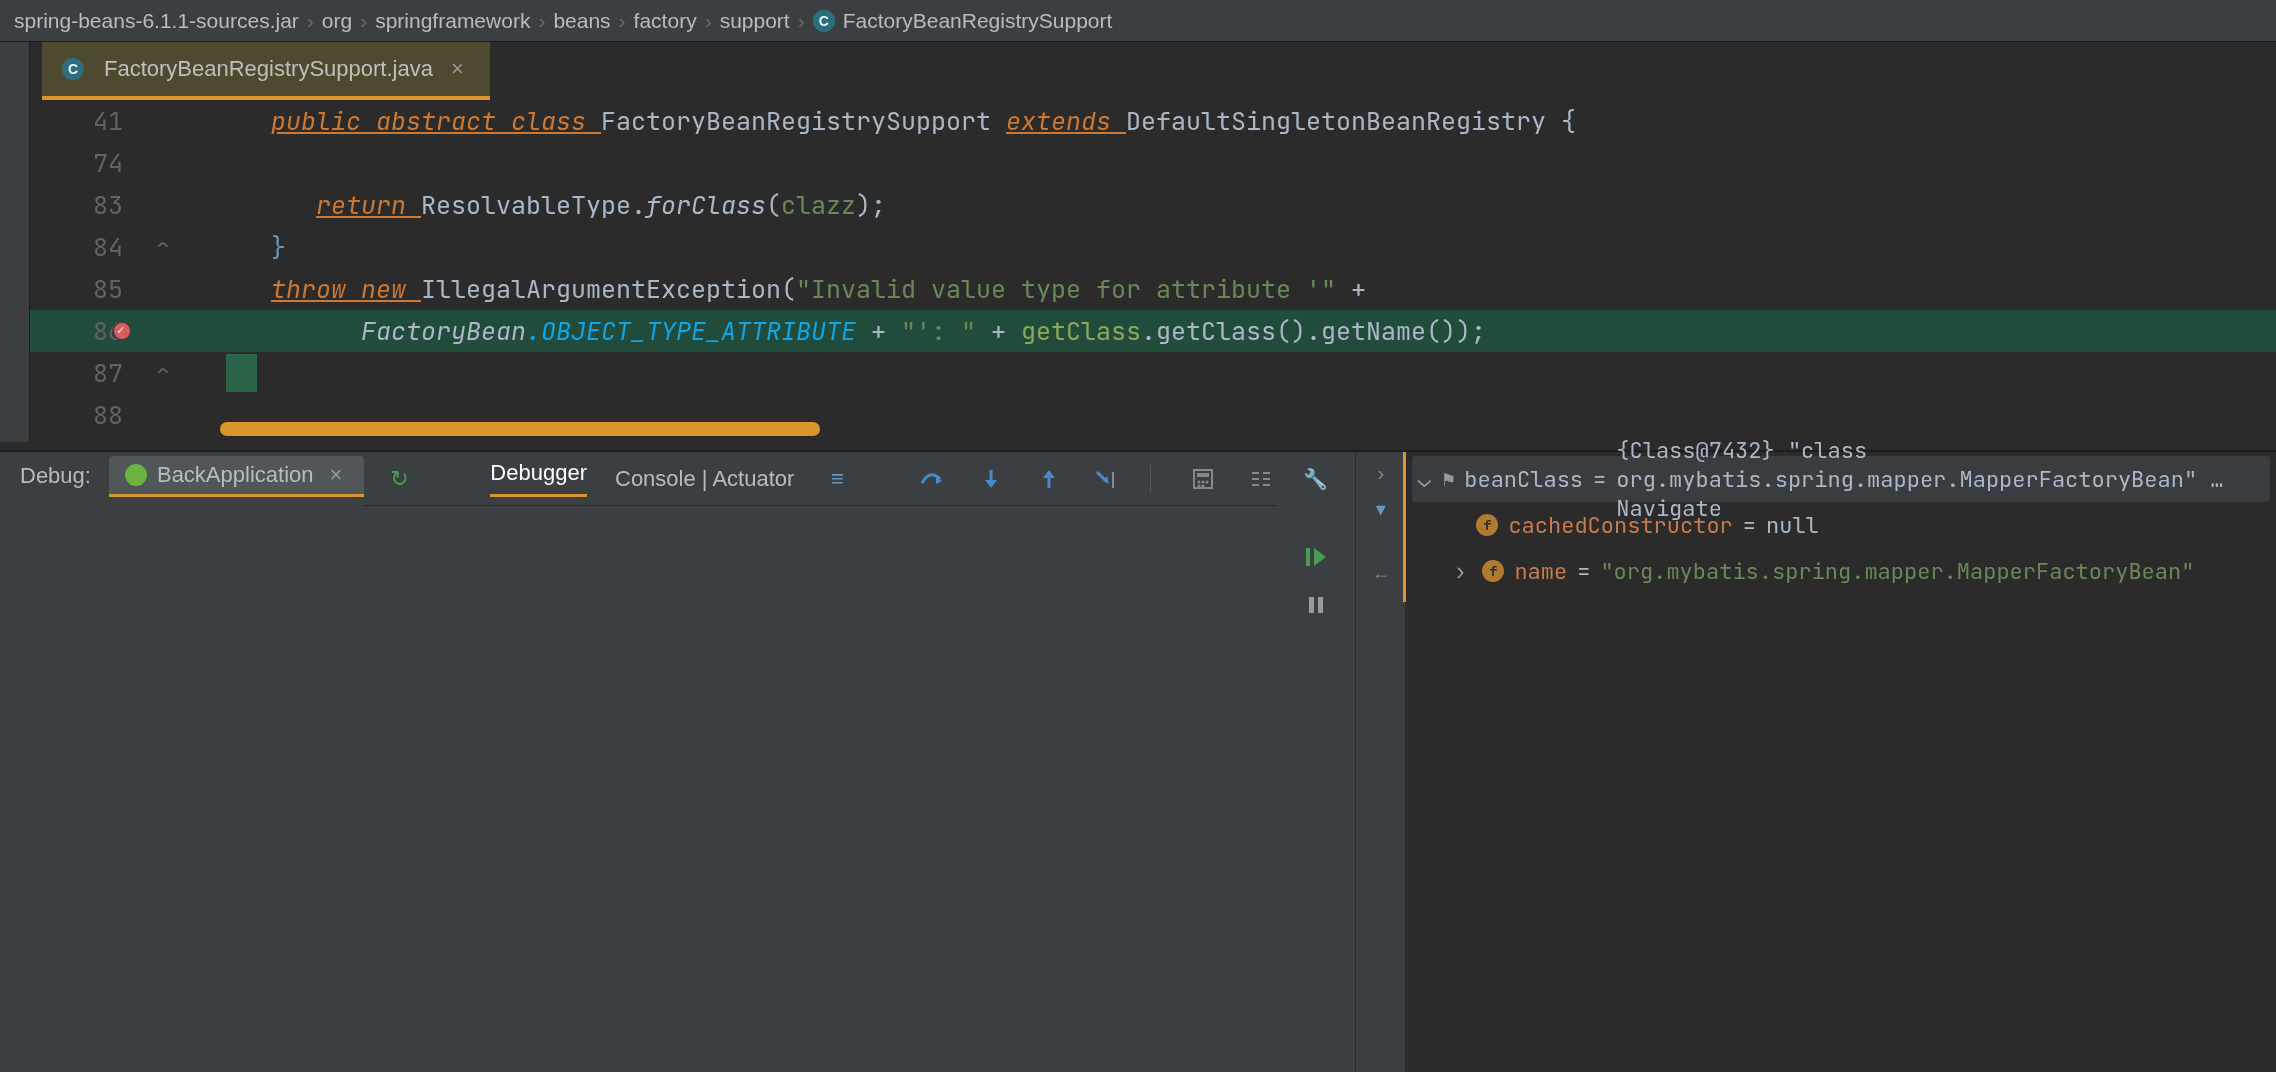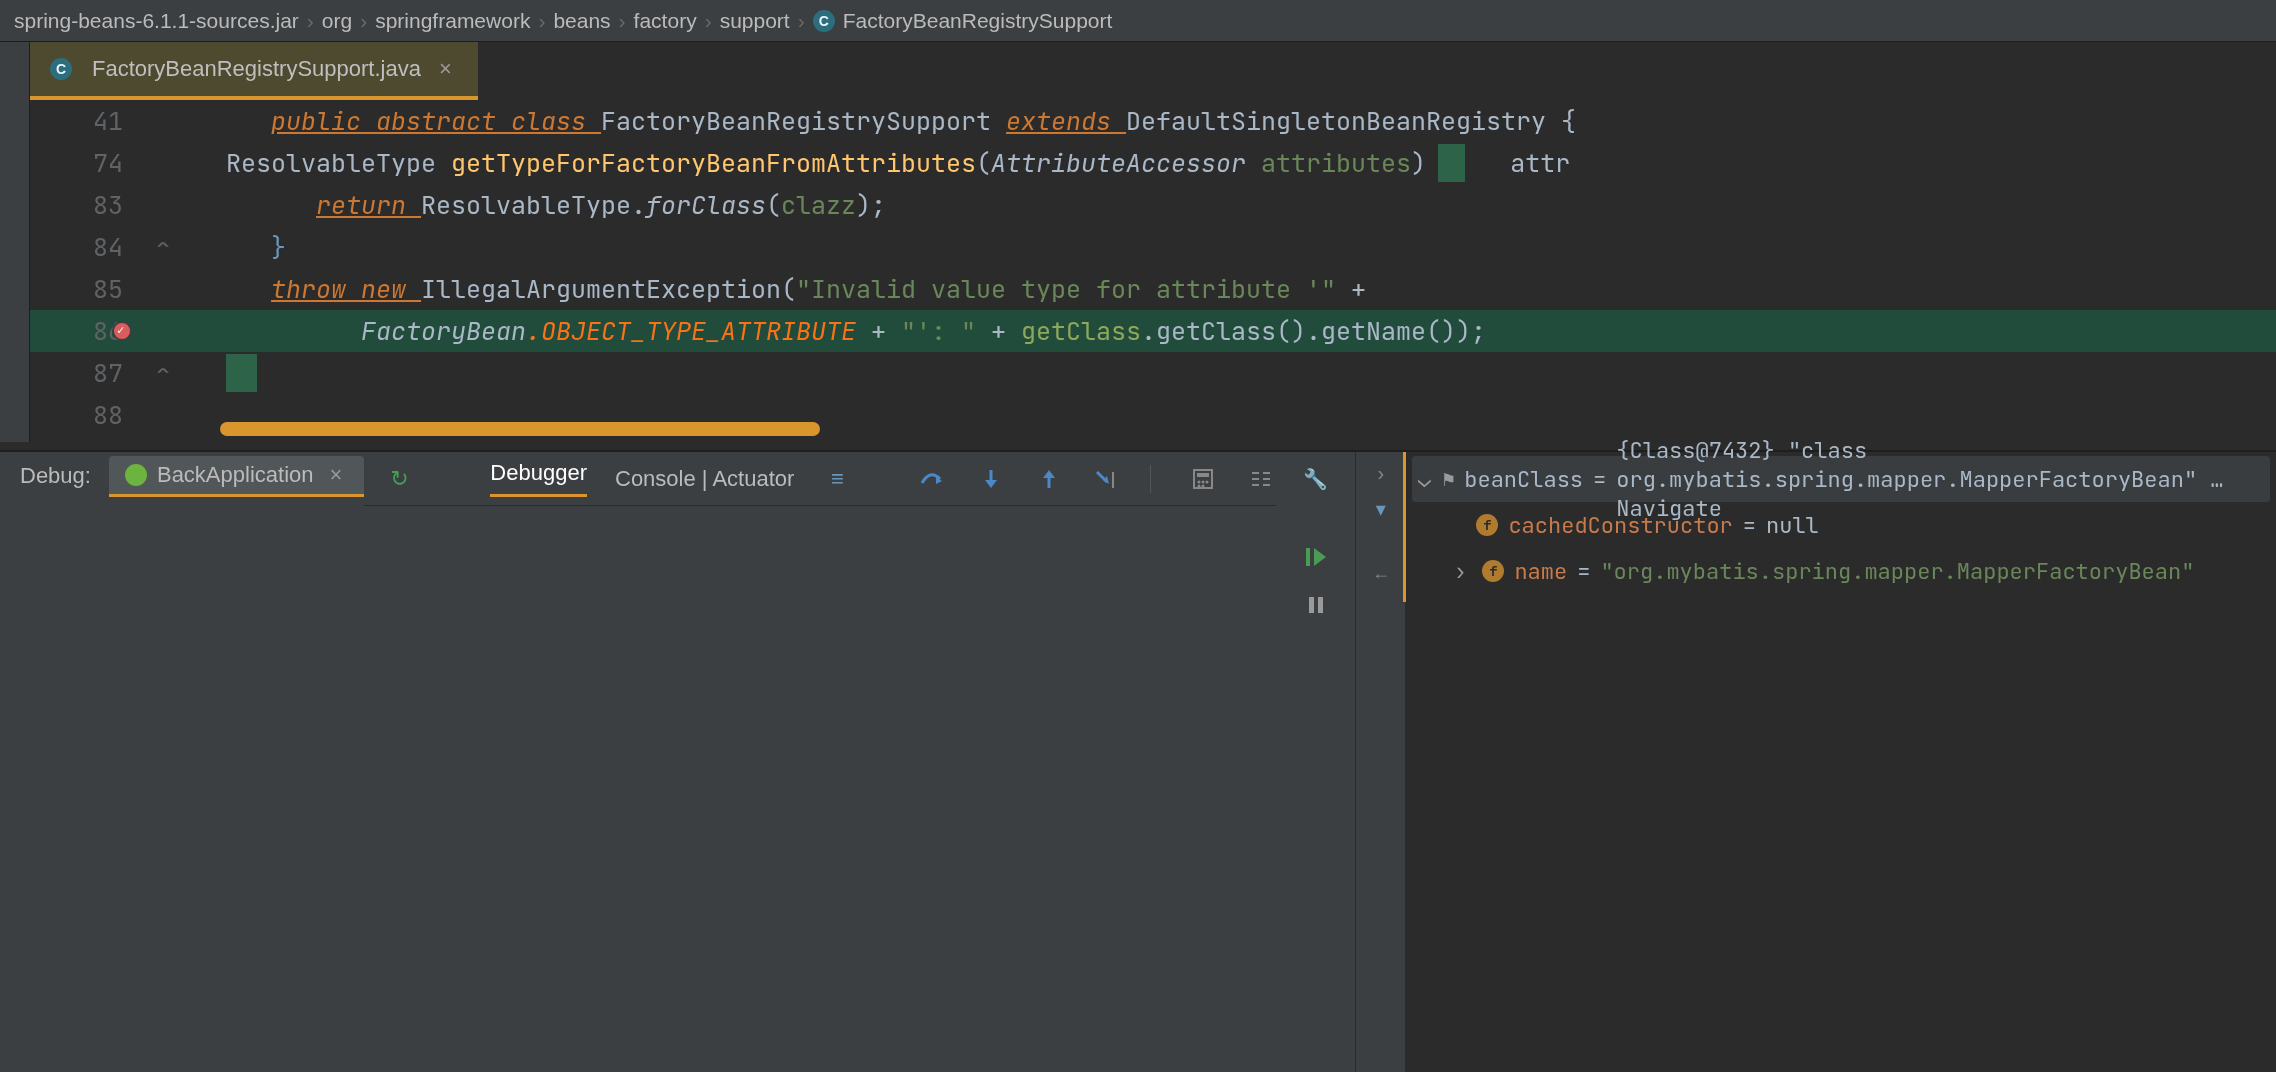--- a/index.html
+++ b/index.html
@@ -66,20 +66,21 @@
   .editor-tab {
     display: flex;
     align-items: center;
     padding: 0 20px;
     background: #4e4a2f;
     color: #bfbfbf;
     font-size: 22px;
     gap: 12px;
     border-bottom: 4px solid #d8962c;
     cursor: pointer;
+    margin-left: 12px;
   }
   .close-x { color: #9a9a9a; font-size: 22px; padding: 0 6px; }
 
   
   .editor {
     position: absolute;
     left: 30px;
     top: 100px;
     right: 0;
     height: 350px;
@@ -100,21 +101,21 @@
   .line { display: flex; height: 42px; align-items: center; }
   .code { white-space: pre; }
   .fold-col { width: 36px; display:flex; align-items:center; justify-content:center; color:#606366; }
 
   
   .kw  { color: #cc7832; font-style: italic; text-decoration: underline; }
   .mth { color: #6897bb; }
   .mthy{ color: #ffc66d; }
   .str { color: #6a8759; }
   .par { color: #6a8759; }
-  .fld { color: #f97316; }
+  .fld { color: #0ea5e9; }
   .def { color: #a9b7c6; }
   .typ { color: #a9b7c6; font-style: italic; }
   .inline-hint { color:#8da85a; }
   .pbrk { color:#a9b7c6; }
 
   .highlight-line { background: #214b3a; width:100%; }
   .highlight-inner { background: #2d6349; }
   .hscroll-track {
     position:absolute;
     bottom:0; left:190px; height:14px; width:600px;
@@ -223,21 +224,20 @@
   <div class="line">
     <div class="gutter">41</div>
     <div class="fold-col"></div>
     <div class="code">
       <span class="kw">public</span><span class="kw"> abstract</span><span class="kw"> class </span><span class="def">FactoryBeanRegistrySupport </span><span class="kw">extends </span><span class="def">DefaultSingletonBeanRegistry {</span>
     </div>
   </div>
   <div class="line">
     <div class="gutter">74</div>
     <div class="fold-col"></div>
-    <div class="code">   <span class="def">ResolvableType </span><span class="mthy">getTypeForFactoryBeanFromAttributes</span><span class="pbrk">(</span><span class="typ">AttributeAccessor</span><span class="par"> attributes</span><span class="pbrk">)</span><span class="highlight-inner" style="margin-left:12px;padding:2px 6px;"> </span>   <span class="def">attr</span></div>
   </div>
   <div class="line">
     <div class="gutter">83</div>
     <div class="fold-col"></div>
     <div class="code">         <span class="kw">return </span><span class="def">ResolvableType.</span><span class="typ">forClass</span><span class="pbrk">(</span><span class="par">clazz</span><span class="pbrk">);</span></div>
   </div>
   <div class="line">
     <div class="gutter">84</div>
     <div class="fold-col">⌃</div>
     <div class="code">      <span class="mth">}</span></div>

